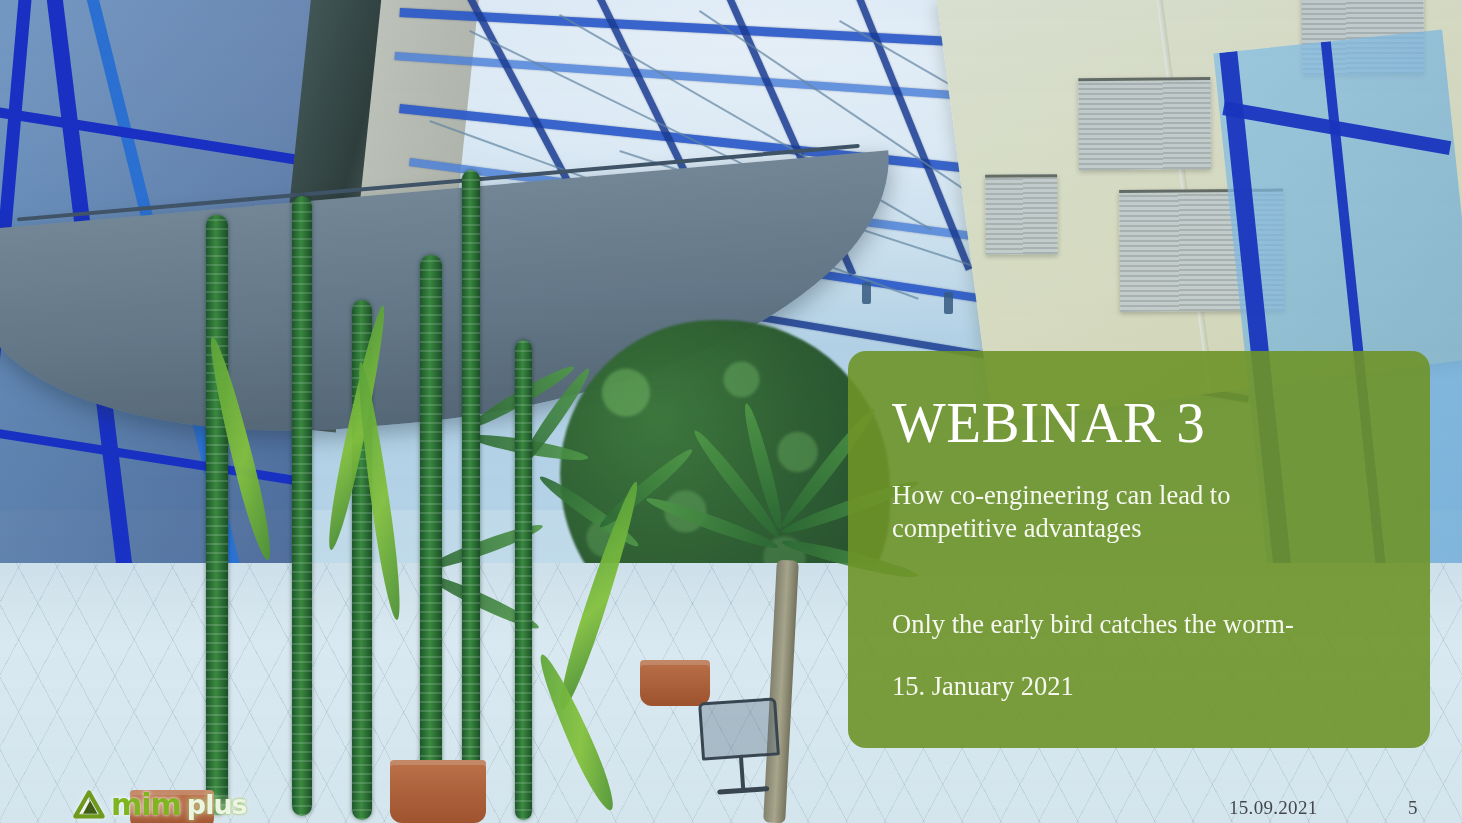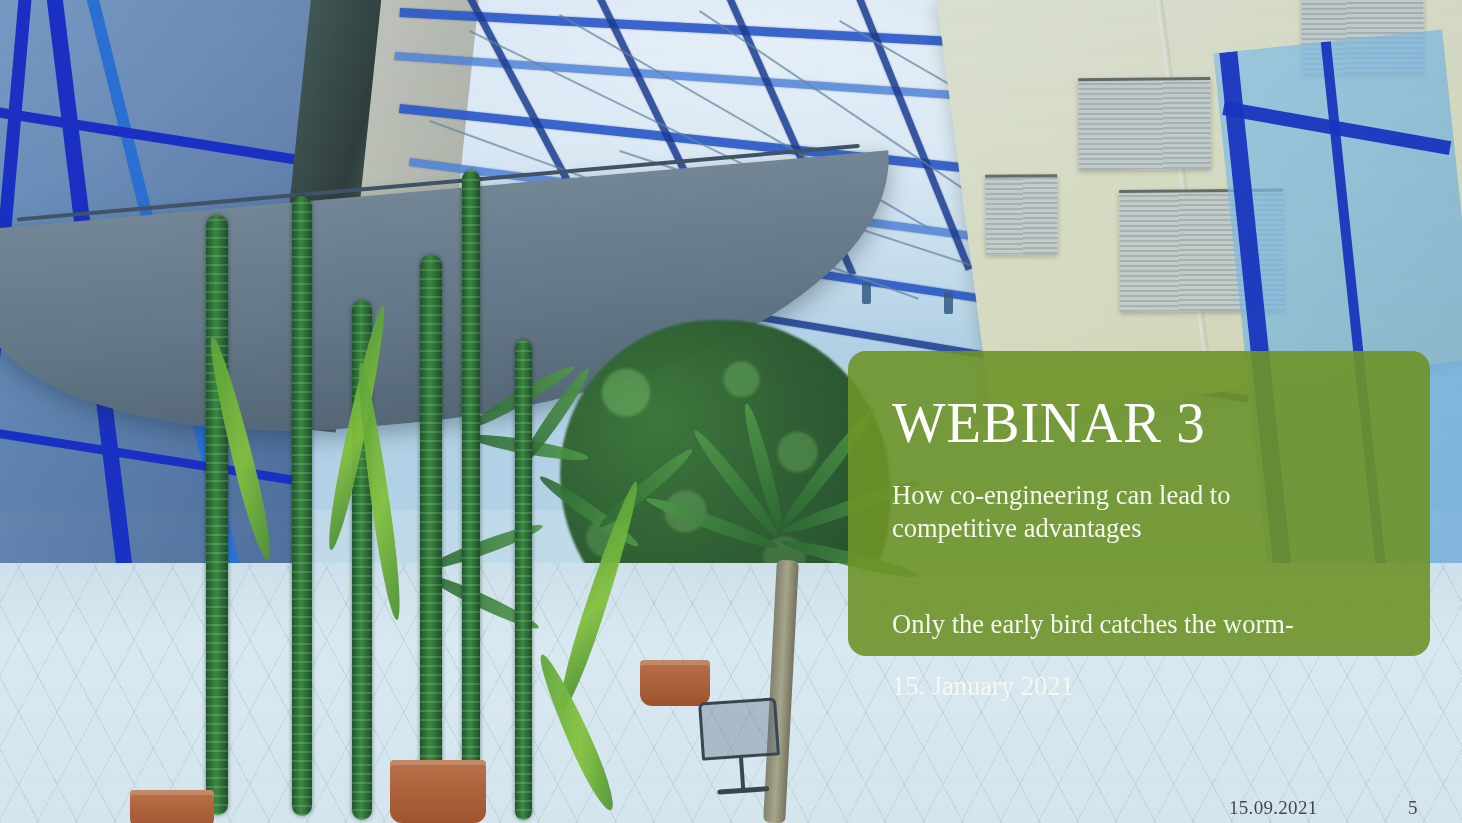--- a/index.html
+++ b/index.html
@@ -189,21 +189,21 @@
     position:absolute; inset:0;
     background:linear-gradient(180deg, rgba(90,150,205,.16) 0%, rgba(70,150,190,.12) 45%, rgba(170,215,235,.18) 100%);
     mix-blend-mode:multiply;
     pointer-events:none;
   }
 
   
   .panel {
     position:absolute;
     left:848px; top:351px;
-    width:582px; height:305px;
+    width:582px; height:397px;
     background:rgba(110,147,40,.90);
     border-radius:18px;
     padding:28px 44px 0 44px;
     color:#ffffff;
   }
   .panel-title {
     font-size:57px;
     line-height:1.05;
     font-weight:400;
     letter-spacing:.5px;
@@ -376,14 +376,23 @@
 
     <p class="panel-line l1">Only the early bird catches the worm-</p>
 
     <p class="panel-line l3">15. January 2021</p>
   </div>
 
   <div class="footer-date">15.09.2021</div>
 
   <div class="footer-page">5</div>
 
+  <div class="logo">
+    <svg class="logo-tri" viewBox="0 0 40 36">
+      <path d="M20 4 L36 32 L4 32 Z" fill="none" stroke="#6f9a1c" stroke-width="5" stroke-linejoin="round"></path>
+      <path d="M20 11 L30 29 L10 29 Z" fill="#3f5d14"></path>
+      <path d="M19 11 L9 29 L13 29 L21 14 Z" fill="#ffffff" opacity=".92"></path>
+    </svg>
+    <span class="logo-mim">mim</span>
+    <span class="logo-plus">plus</span>
+  </div>
 
 </div>
 
 </body></html>

